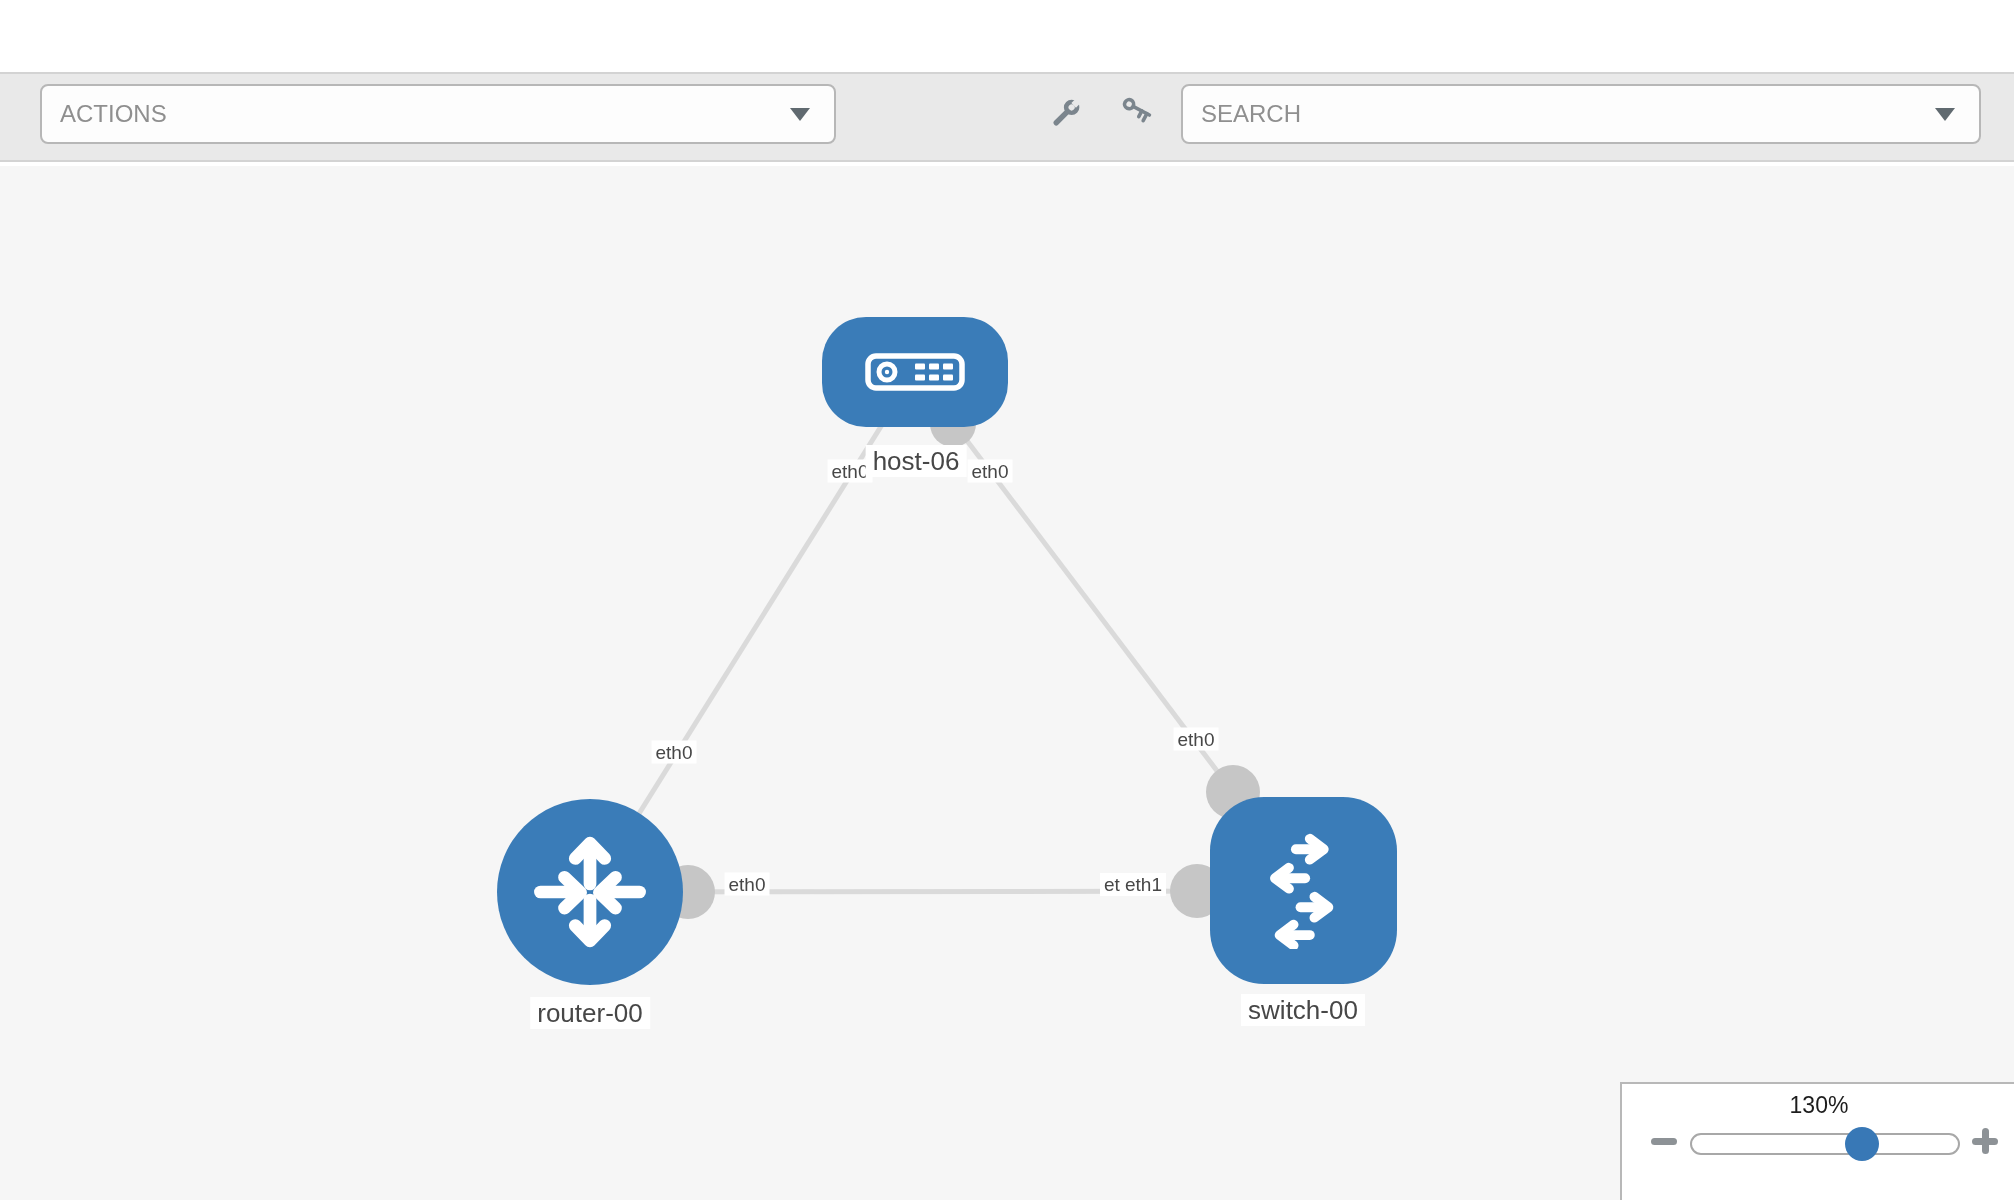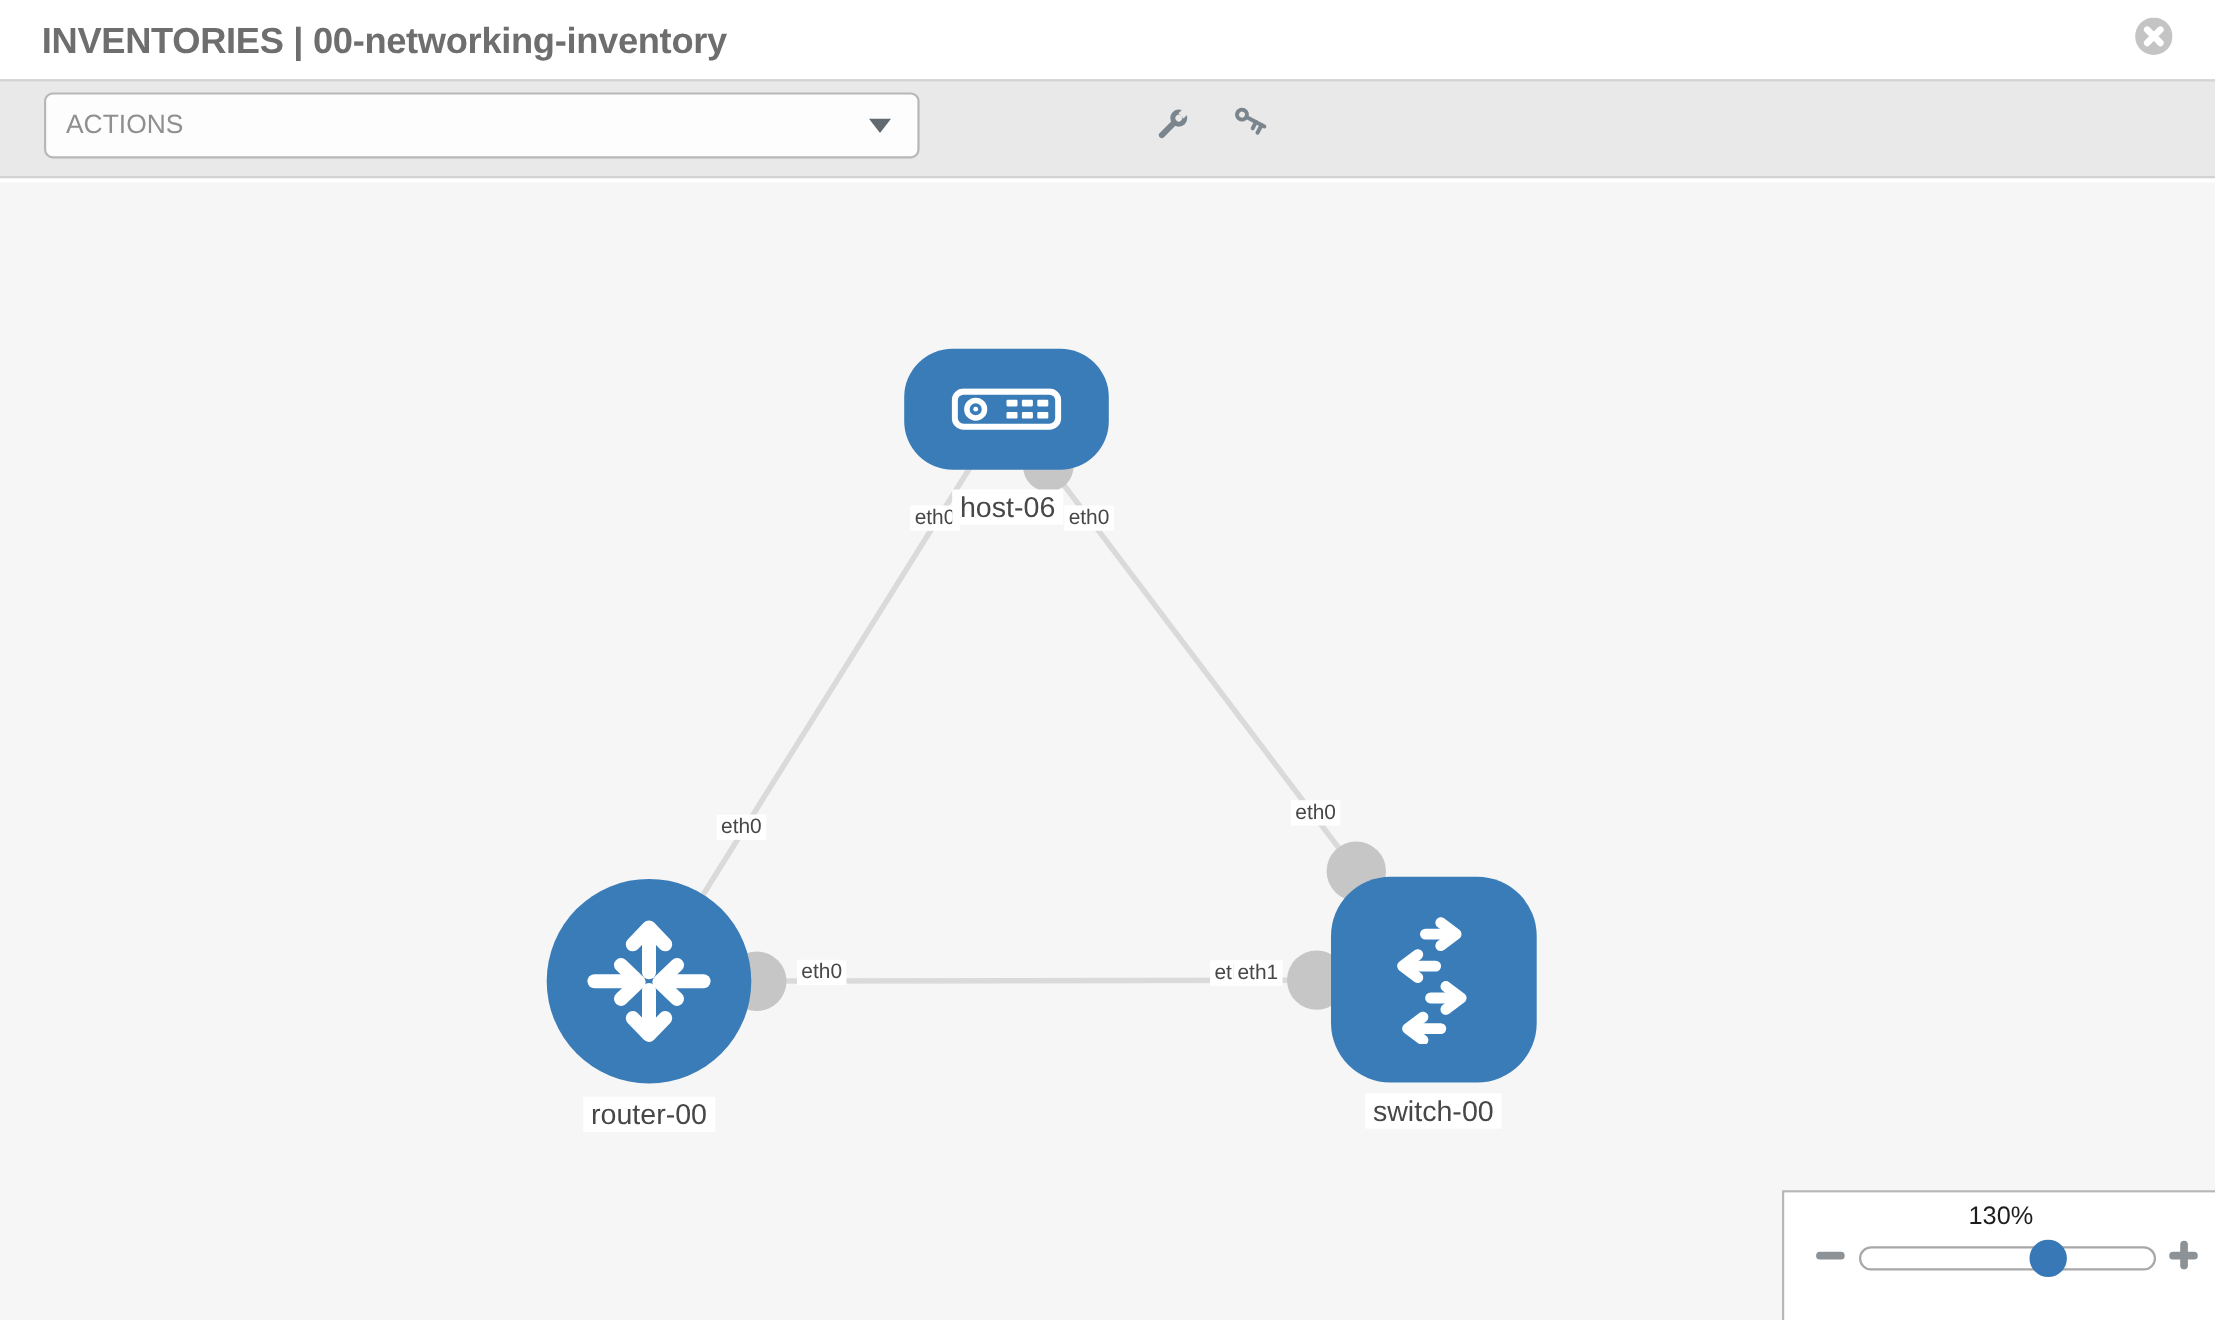--- a/index.html
+++ b/index.html
@@ -57,29 +57,20 @@
              padding:0;cursor:pointer;}
   .zoom-plus span{position:absolute;background:#8d9296;border-radius:3.5px;}
   .zoom-plus .pb-h{left:0;top:9.5px;width:26px;height:7px;}
   .zoom-plus .pb-v{left:9.5px;top:0;width:7px;height:26px;}
 </style>
 </head>
 <body>
 
 <div class="app">
 
-  <div class="hdr">
-    <div class="hdr-title">INVENTORIES | 00-networking-inventory</div>
-    <button class="close-btn">
-      <svg width="34" height="34" viewBox="0 0 34 34">
-        <circle cx="17" cy="17" r="17" fill="#c4c4c4"></circle>
-        <path d="M11 11 L23 23 M23 11 L11 23" stroke="#fff" stroke-width="6" stroke-linecap="round"></path>
-      </svg>
-    </button>
-  </div>
 
   <div class="toolbar">
     <div class="dd dd-actions">
       <span>ACTIONS</span>
       <span class="caret"></span>
     </div>
 
     <svg class="tool-ic tool-wrench" viewBox="0 0 100 100">
       <g transform="rotate(45 50 50)">
         <circle cx="50" cy="24" r="15" fill="none" stroke="#7b858d" stroke-width="13"></circle>
@@ -90,20 +81,24 @@
 
     <svg class="tool-ic tool-key" viewBox="0 0 100 100">
       <g transform="rotate(28 50 42)" fill="none" stroke="#7b858d" stroke-linecap="round">
         <circle cx="24" cy="34" r="12.5" stroke-width="10"></circle>
         <path d="M38 34 L88 34" stroke-width="10"></path>
         <path d="M64 34 L64 52" stroke-width="10"></path>
         <path d="M80 34 L80 56" stroke-width="10"></path>
       </g>
     </svg>
 
+    <div class="dd dd-search">
+      <span>SEARCH</span>
+      <span class="caret"></span>
+    </div>
   </div>
 
   <div class="canvas">
 
     <svg class="links-svg" width="2014" height="1034" viewBox="0 0 2014 1034">
       <line x1="915" y1="206" x2="590" y2="726" stroke="#dadada" stroke-width="5"></line>
       <line x1="915" y1="206" x2="1233" y2="626" stroke="#dadada" stroke-width="5"></line>
       <line x1="590" y1="726" x2="1303" y2="725" stroke="#dadada" stroke-width="5"></line>
       <circle cx="953" cy="258" r="23" fill="#c6c6c6"></circle>
       <circle cx="688" cy="726" r="27" fill="#c6c6c6"></circle>

